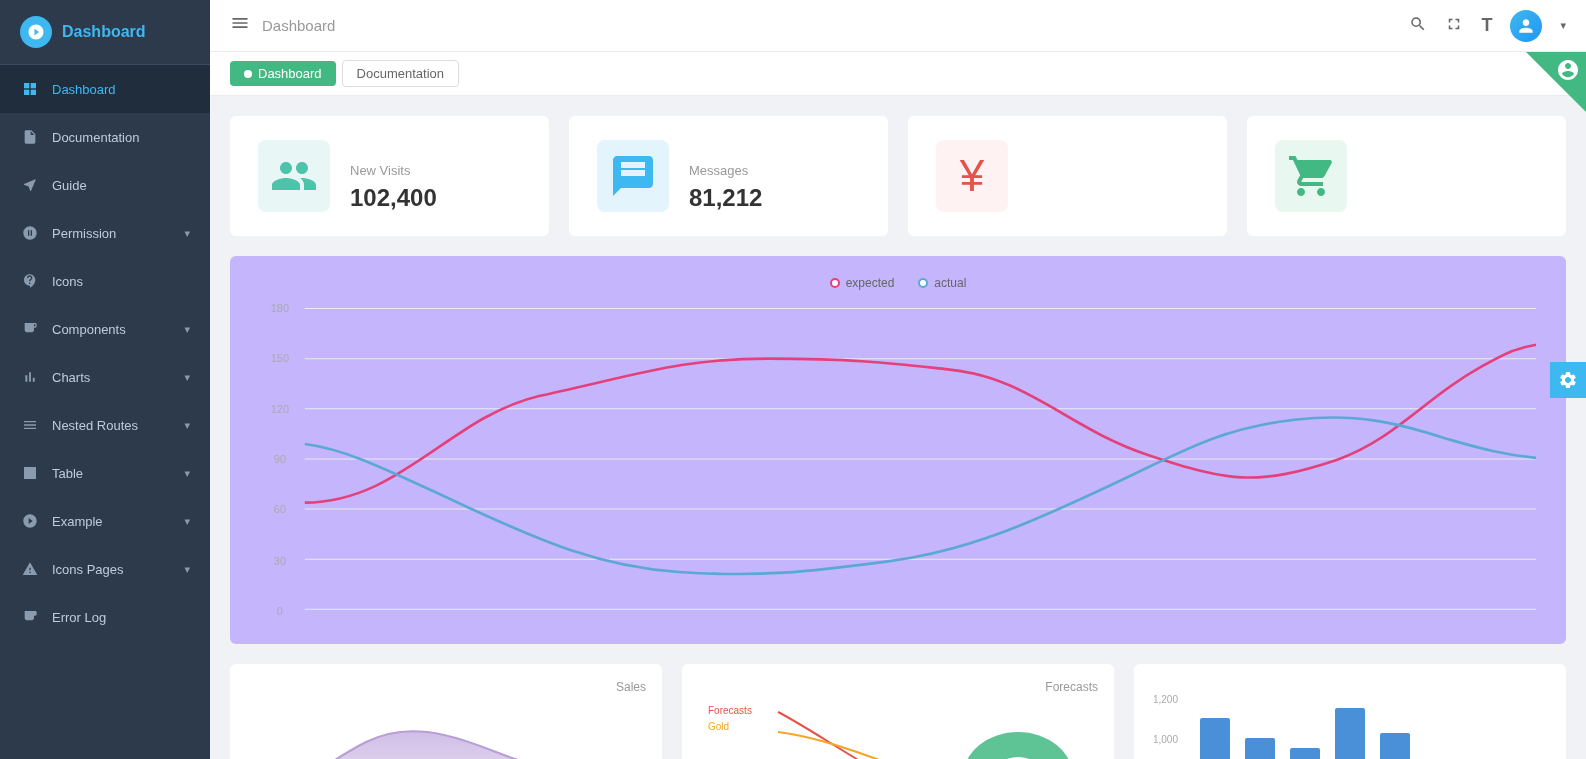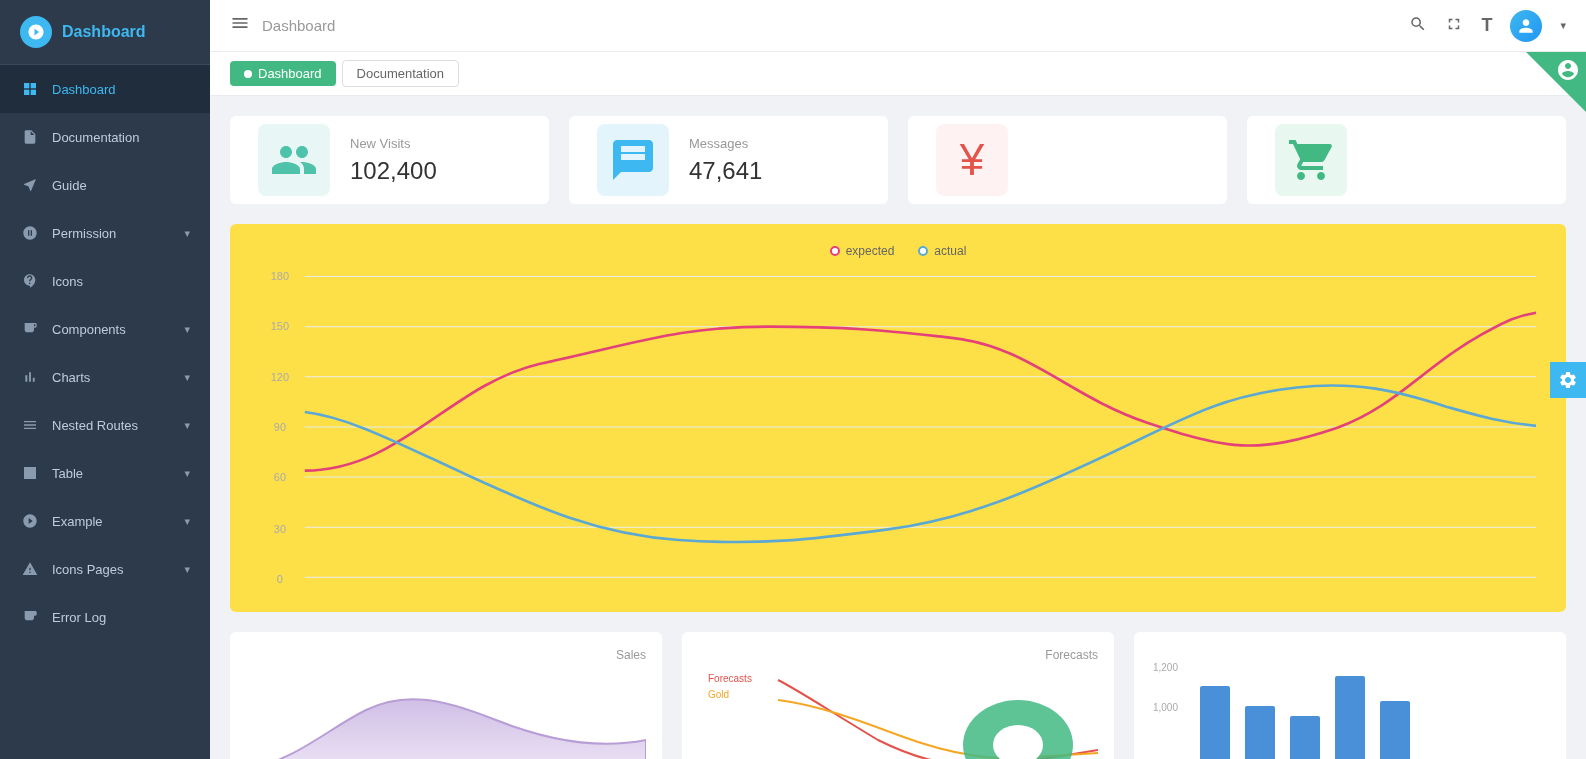--- a/index.html
+++ b/index.html
@@ -167,50 +167,50 @@
     
     .stats-row {
       display: grid;
       grid-template-columns: repeat(4, 1fr);
       gap: 20px;
       margin-bottom: 20px;
     }
     .stat-card {
       background: white;
       border-radius: 6px;
-      padding: 8px 28px;
-      display: flex;
-      align-items: center;
+      padding: 24px 28px;
+      display: flex;
+      align-items: flex-end;
       gap: 20px;
     }
     .stat-icon-box {
       width: 72px; height: 72px;
       border-radius: 8px;
       display: flex; align-items: center; justify-content: center;
       flex-shrink: 0;
     }
     .stat-icon-box.teal { background: #e8f7f5; }
     .stat-icon-box.blue-light { background: #e3f4fd; }
     .stat-icon-box.red { background: #fef2f2; }
     .stat-icon-box.green { background: #e8f7f0; }
     .stat-info { flex: 1; }
     .stat-label {
       font-size: 13px;
       color: #999;
       margin-bottom: 6px;
     }
     .stat-value {
       font-size: 24px;
-      font-weight: 400;
+      font-weight: 700;
       color: #333;
     }
 
     
     .chart-card {
-      background: #fde047;
+      background: #c4b5fd;
       border-radius: 6px;
       padding: 20px;
       margin-bottom: 20px;
     }
     .chart-legend {
       display: flex;
       justify-content: center;
       gap: 24px;
       margin-bottom: 10px;
     }
@@ -477,21 +477,21 @@
       </div>
 
       <div class="stat-card">
         <div class="stat-icon-box blue-light">
           <svg width="48" height="48" viewBox="0 0 24 24" fill="#3eb8f0">
             <path d="M20 2H4c-1.1 0-2 .9-2 2v18l4-4h14c1.1 0 2-.9 2-2V4c0-1.1-.9-2-2-2zm-2 10H6V9h12v3zm0-4H6V5h12v3z"></path>
           </svg>
         </div>
         <div class="stat-info">
           <div class="stat-label">Messages</div>
-          <div class="stat-value">47,641</div>
+          <div class="stat-value">81,212</div>
         </div>
       </div>
 
       <div class="stat-card">
         <div class="stat-icon-box red">
           <span style="font-size: 44px; color: #e4534a; font-weight: 300; line-height:1;">¥</span>
         </div>
       </div>
 
       <div class="stat-card">

